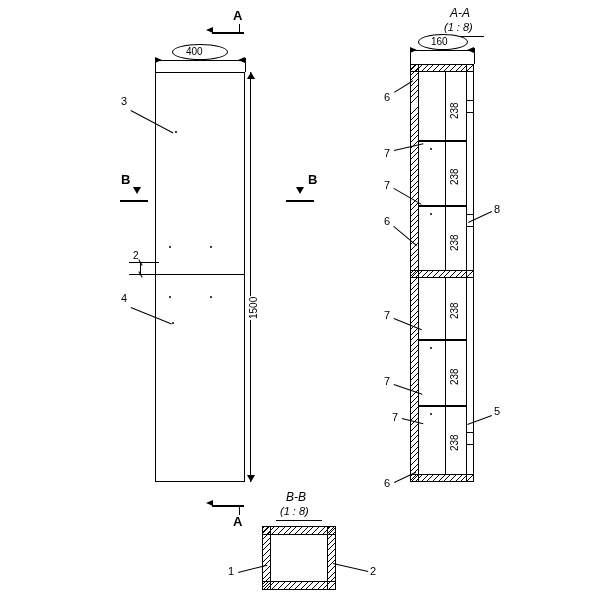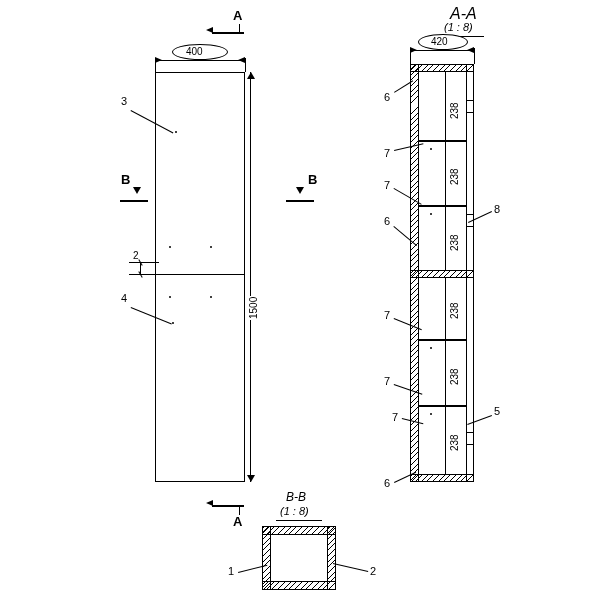--- a/index.html
+++ b/index.html
@@ -171,29 +171,29 @@
   <div class="ln vline" style="left:250px; top:72px; height:410px;"></div>
   <div class="arrow-d" style="left:247px; top:72px; transform: rotate(180deg);"></div>
   <div class="arrow-d" style="left:247px; top:475px;"></div>
   <div class="vtext" style="left:247px; top:320px; background:#fff; padding:2px 1px;">1500</div>
 
   <div class="ln hline thick" style="left:212px; top:505px; width:32px; height:2px;"></div>
   <div class="arrow-l" style="left:206px; top:500px;"></div>
   <div class="ln vline" style="left:239px; top:506px; height:9px;"></div>
   <div class="lbl bold" style="left:233px; top:516px; font-size:13px;">A</div>
 
-  <div class="lbl italic" style="left:450px; top:8px; font-size:16px;">A-A</div>
+  <div class="lbl italic" style="left:450px; top:8px; font-size:12px;">A-A</div>
   <div class="lbl italic" style="left:444px; top:22px; font-size:11px;">(1 : 8)</div>
   <div class="title-underline" style="left:440px; top:36px; width:44px;"></div>
 
   <div class="ln hline" style="left:410px; top:50px; width:64px;"></div>
   <div class="arrow-r" style="left:410px; top:47px;"></div>
   <div class="arrow-l" style="left:467px; top:47px;"></div>
   <div class="ellipse" style="left:418px; top:34px; width:50px; height:16px;"></div>
-  <div class="dimtext" style="left:429px; top:37px;">420</div>
+  <div class="dimtext" style="left:429px; top:37px;">160</div>
   <div class="ln vline" style="left:410px; top:48px; height:16px;"></div>
   <div class="ln vline" style="left:474px; top:48px; height:16px;"></div>
 
   <div class="box" style="left:410px; top:64px; width:64px; height:418px;"></div>
 
   <div class="hatch" style="left:410px; top:64px; width:9px; height:418px;"></div>
 
   <div class="hatch" style="left:410px; top:64px; width:64px; height:8px;"></div>
 
   <div class="hatch" style="left:410px; top:474px; width:64px; height:8px;"></div>

